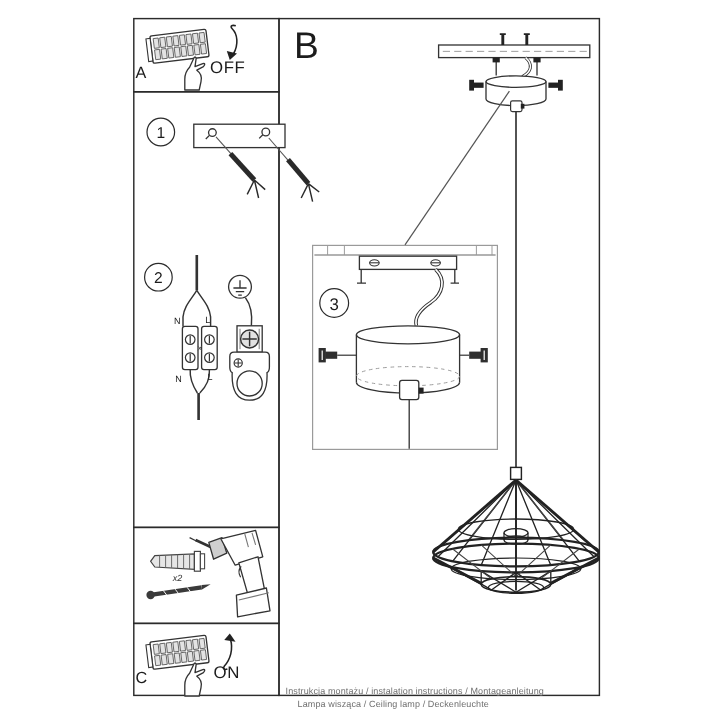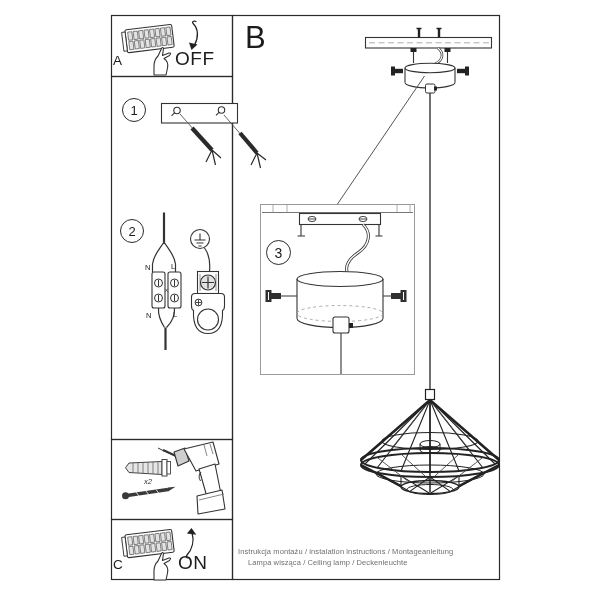--- a/index.html
+++ b/index.html
@@ -1,28 +1,28 @@
 <!DOCTYPE html>
 <html><head>
 <meta charset="utf-8">
 <style>
   html,body{margin:0;padding:0;background:#fff;}
   #page{position:relative;width:600px;height:600px;background:#ffffff;overflow:hidden;
         font-family:"Liberation Sans","DejaVu Sans",sans-serif;color:#1c1c1c;}
   #art{position:absolute;left:0;top:0;width:600px;height:600px;}
   .txt{position:absolute;white-space:nowrap;color:#1c1c1c;}
   .label-letter{font-size:13.5px;}
-  .state{font-size:19px;letter-spacing:0.5px;}
+  .state{font-size:14px;letter-spacing:0.5px;}
   .big-b{font-size:31px;}
   .circle-num{position:absolute;border:1.3px solid #2b2b2b;border-radius:50%;
               display:flex;align-items:center;justify-content:center;
               background:#fff;font-size:13px;color:#1c1c1c;}
   .wire-label{font-size:7.5px;color:#222;}
   .qty{font-size:7.5px;font-style:italic;color:#333;}
-  .footer-line{font-size:7.5px;color:#6f6f6f;letter-spacing:0.1px;}
+  .footer-line{font-size:7.5px;color:#6f6f6f;letter-spacing:0.1px;margin-top:24px;}
 </style>
 </head>
 <body>
 
 <div id="page">
 
 <svg id="art" viewBox="0 0 600 600">
   <defs>
     <g id="breaker">
       <g transform="rotate(-7 150 38)">

